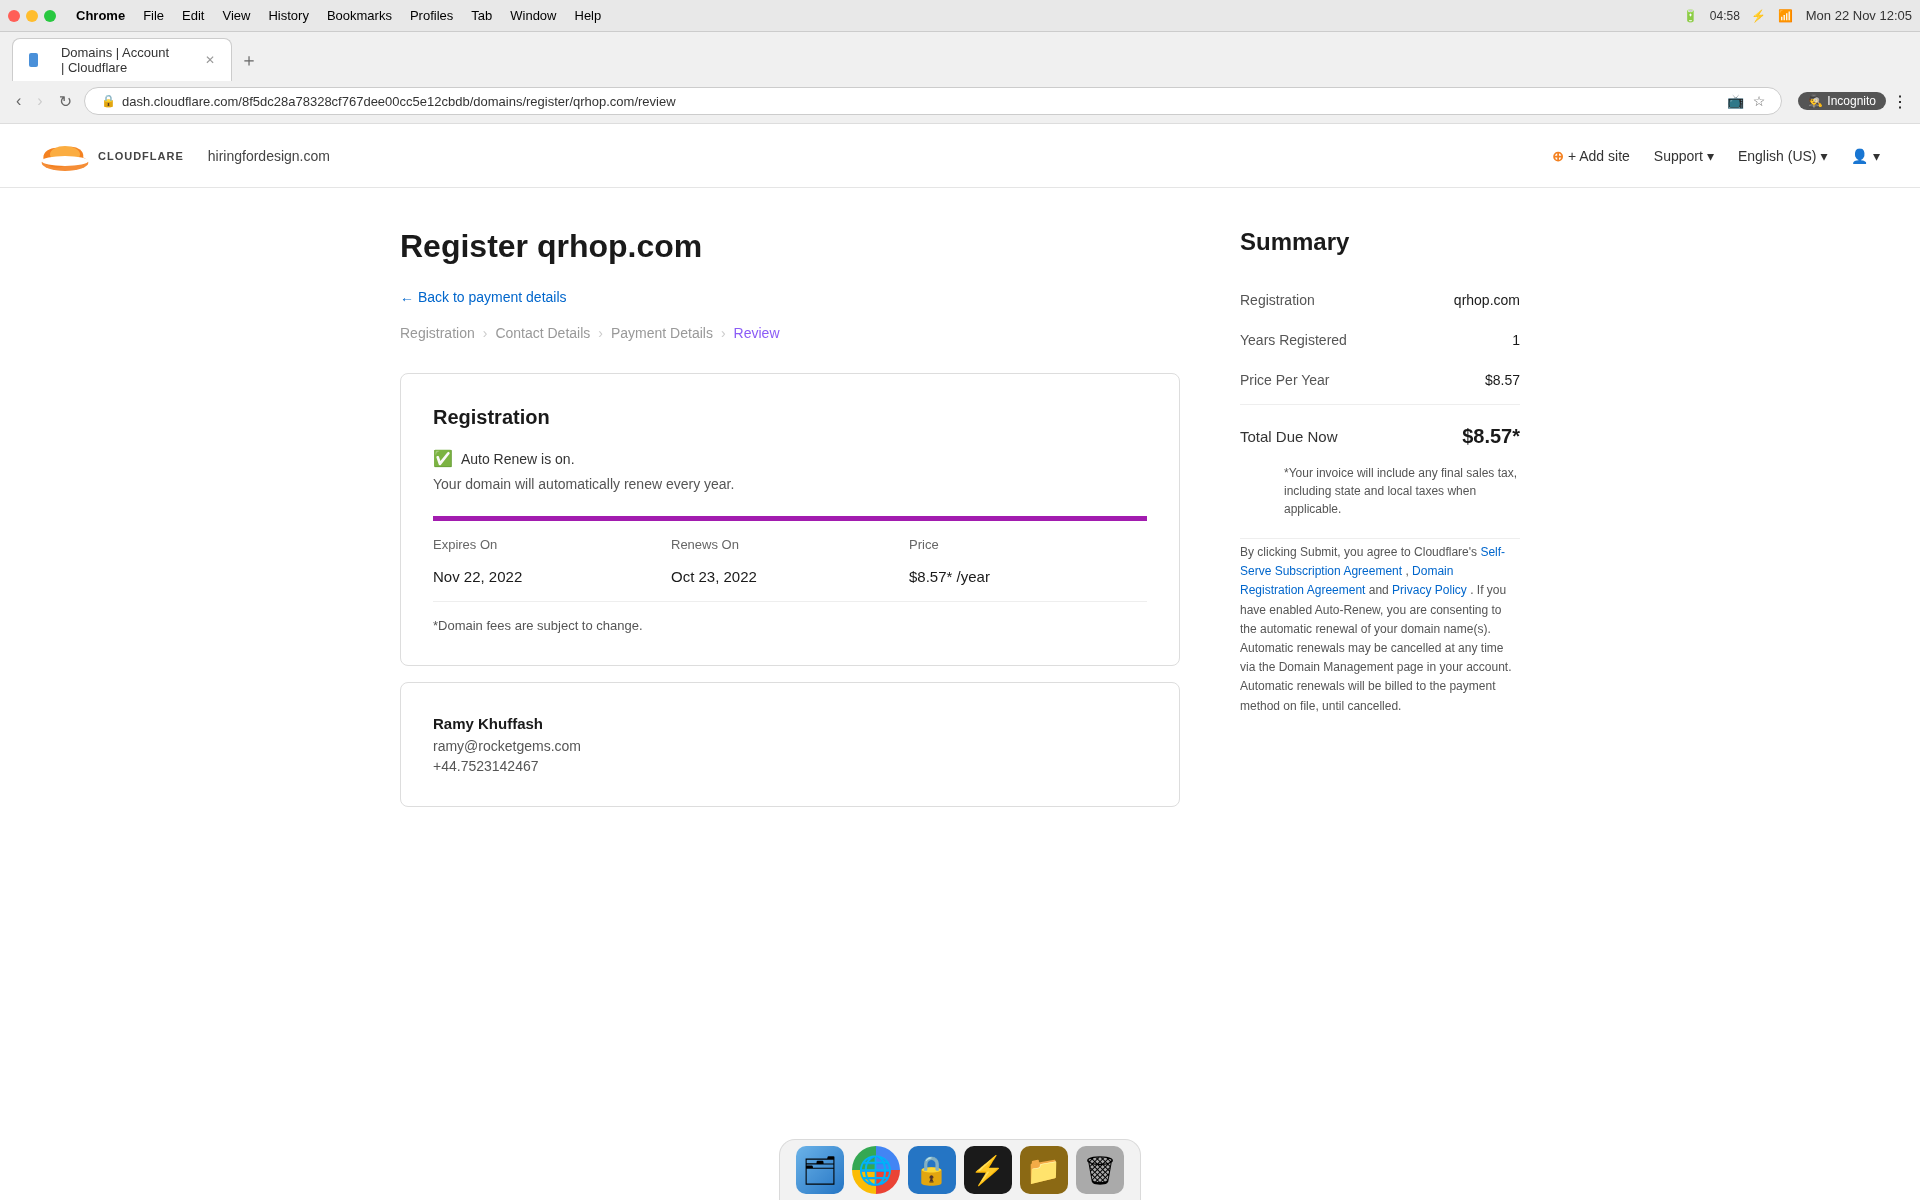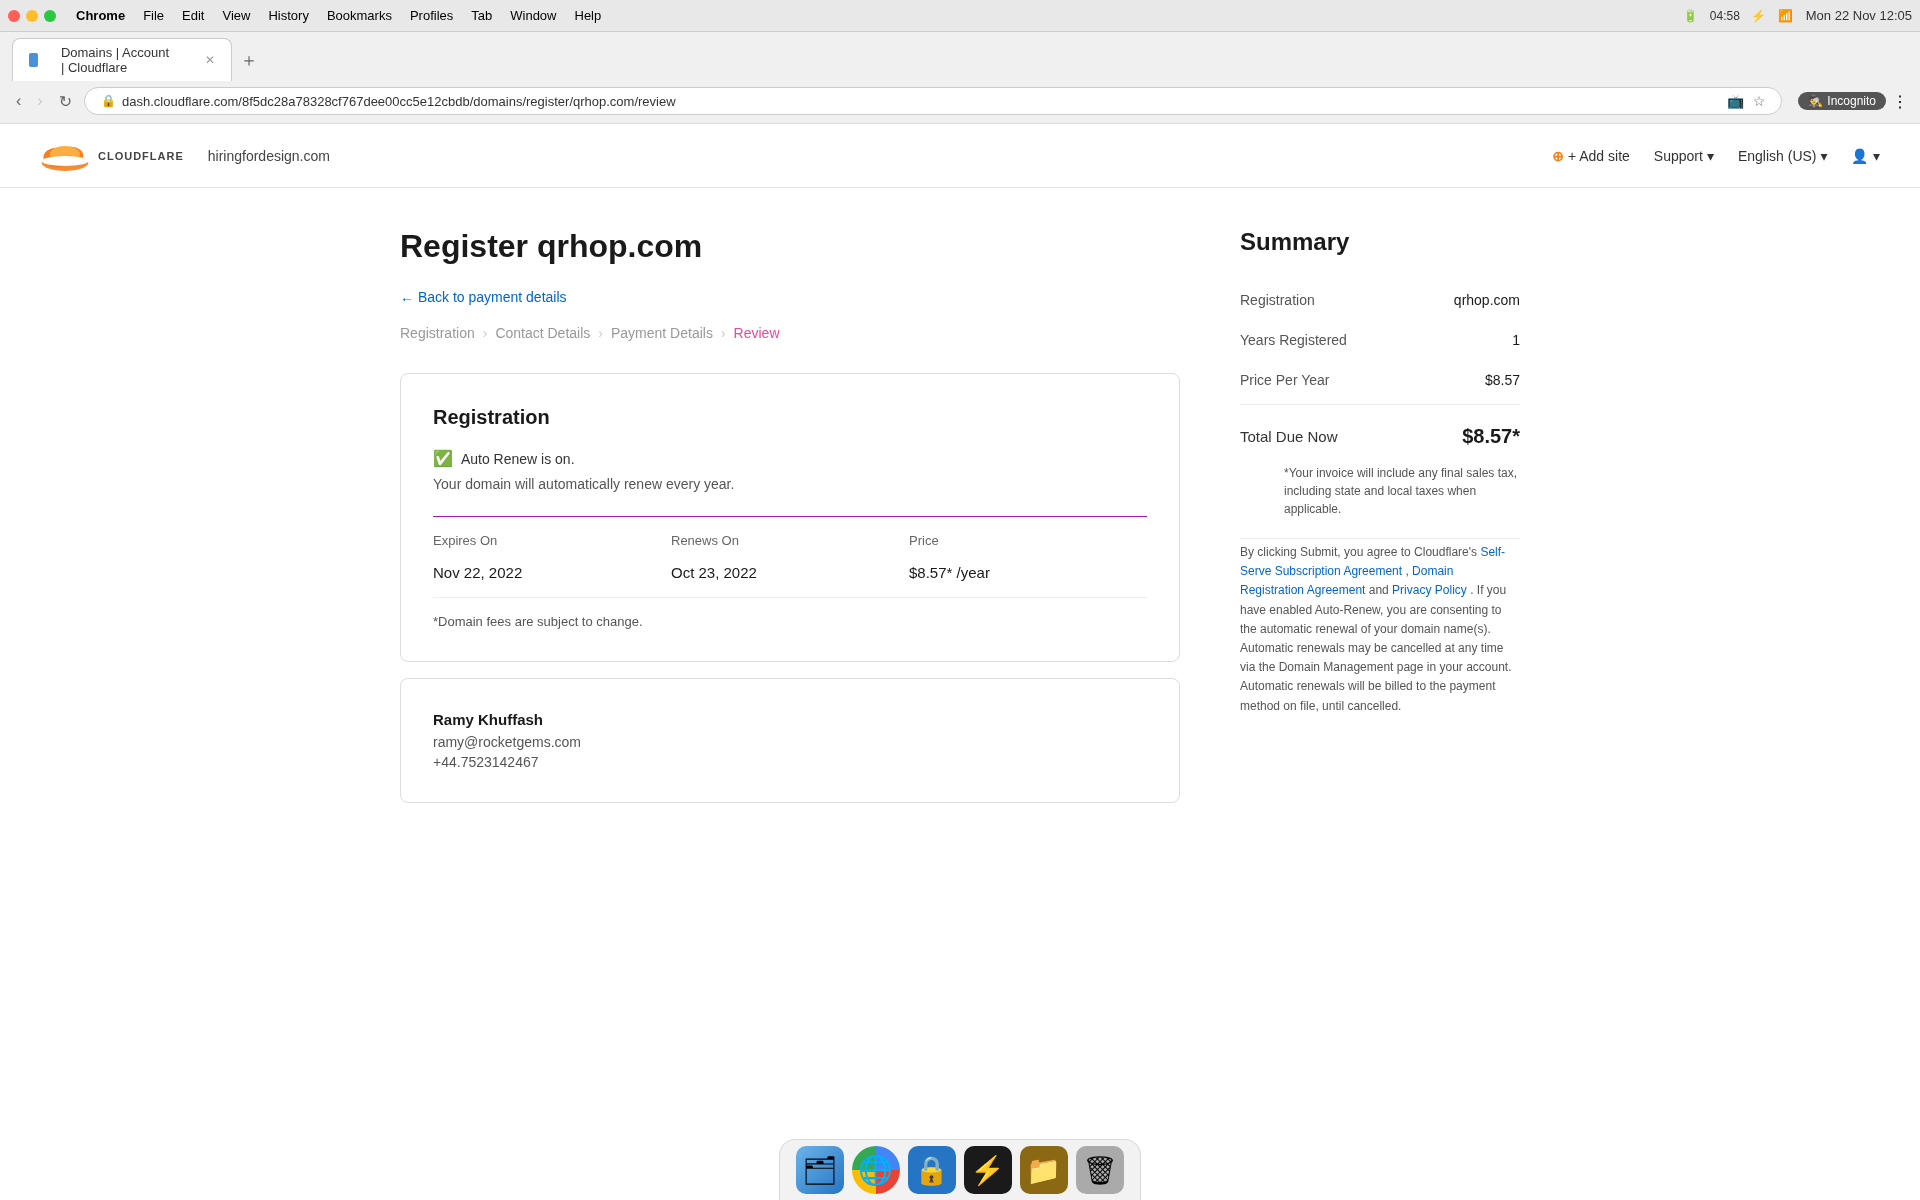--- a/index.html
+++ b/index.html
@@ -105,37 +105,37 @@
       padding: 40px 40px;
       gap: 60px;
     }
     .main-section { flex: 1; }
     .page-title { font-size: 32px; font-weight: 600; color: #1a1a1a; margin-bottom: 24px; }
     .back-link { display: flex; align-items: center; gap: 6px; color: #0066cc; font-size: 14px; cursor: pointer; margin-bottom: 20px; text-decoration: none; }
 
     
     .breadcrumb { display: flex; align-items: center; gap: 8px; margin-bottom: 32px; font-size: 14px; }
     .breadcrumb-item { color: #999; }
-    .breadcrumb-item.active { color: #ec4899; font-weight: 500; }
+    .breadcrumb-item.active { color: #8b5cf6; font-weight: 500; }
     .breadcrumb-sep { color: #ccc; }
 
     
     .card {
       border: 1px solid #ddd;
       border-radius: 8px;
       padding: 32px;
       margin-bottom: 16px;
     }
     .card-title { font-size: 20px; font-weight: 600; color: #1a1a1a; margin-bottom: 20px; }
     .auto-renew { display: flex; align-items: center; gap: 8px; color: #333; font-size: 14px; margin-bottom: 8px; }
     .auto-renew-check { color: #00a651; font-size: 16px; }
     .auto-renew-desc { font-size: 14px; color: #555; margin-bottom: 24px; }
 
     
-    .reg-table { width: 100%; border-top: 1px solid #a21caf; }
+    .reg-table { width: 100%; border-top: 5px solid #a21caf; }
     .reg-table-header { display: grid; grid-template-columns: 1fr 1fr 1fr; padding: 16px 0 8px; }
     .reg-table-header span { font-size: 13px; color: #666; font-weight: 500; }
     .reg-table-row { display: grid; grid-template-columns: 1fr 1fr 1fr; padding: 8px 0 16px; border-bottom: 1px solid #eee; }
     .reg-table-row span { font-size: 15px; color: #1a1a1a; }
     .domain-fees { font-size: 13px; color: #555; margin-top: 16px; }
 
     
     .contact-name { font-size: 15px; font-weight: 600; color: #1a1a1a; margin-bottom: 6px; }
     .contact-email { font-size: 14px; color: #555; margin-bottom: 4px; }
     .contact-phone { font-size: 14px; color: #555; }

